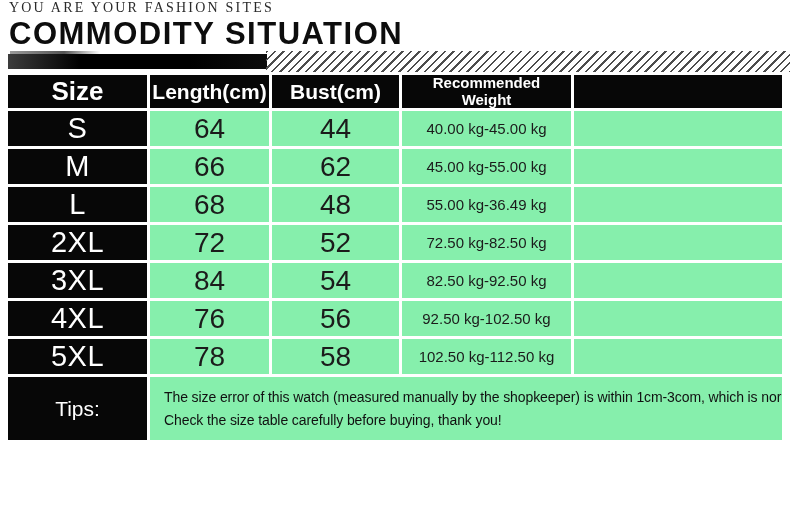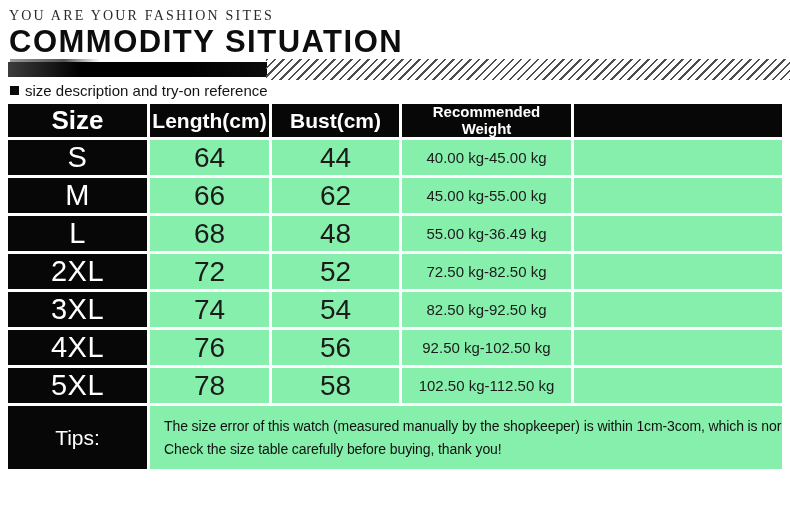--- a/index.html
+++ b/index.html
@@ -5,21 +5,21 @@
   * { box-sizing: border-box; margin: 0; padding: 0; }
   html, body { width: 790px; height: 511px; overflow: hidden; }
   body {
     background: #ffffff;
     font-family: "Liberation Sans", sans-serif;
     color: #111;
   }
   .page { width: 790px; height: 511px; position: relative; }
 
   
-  .hdr { padding: 8px 0 0 9px; }
+  .hdr { padding: 0 0 0 9px; }
   .tagline {
     font-family: "Liberation Serif", serif;
     font-size: 14px;
     letter-spacing: 2.2px;
     color: #2a2a2a;
     white-space: nowrap;
   }
   .title {
     font-size: 31px;
     font-weight: 900;
@@ -102,24 +102,20 @@
     <div class="tagline">YOU ARE YOUR FASHION SITES</div>
     <div class="title">COMMODITY SITUATION</div>
   </div>
 
   <div class="band">
     <div class="smear"></div>
     <div class="bar"></div>
     <div class="stripes"></div>
   </div>
 
-  <div class="section-line">
-    <span class="sq"></span>
-    <span>size description and try-on reference</span>
-  </div>
 
   <table class="size-table">
     <colgroup>
       <col style="width:139px">
         <col style="width:119px">
         <col style="width:127px">
         <col style="width:169px">
         <col>
     </colgroup>
     <tbody>
@@ -157,21 +153,21 @@
     </tr>
     <tr class="drow">
       <td class="dark c-size">2XL</td>
       <td class="light c-num">72</td>
       <td class="light c-num">52</td>
       <td class="light c-weight">72.50 kg-82.50 kg</td>
       <td class="light"></td>
     </tr>
     <tr class="drow">
       <td class="dark c-size">3XL</td>
-      <td class="light c-num">74</td>
+      <td class="light c-num">84</td>
       <td class="light c-num">54</td>
       <td class="light c-weight">82.50 kg-92.50 kg</td>
       <td class="light"></td>
     </tr>
     <tr class="drow">
       <td class="dark c-size">4XL</td>
       <td class="light c-num">76</td>
       <td class="light c-num">56</td>
       <td class="light c-weight">92.50 kg-102.50 kg</td>
       <td class="light"></td>

